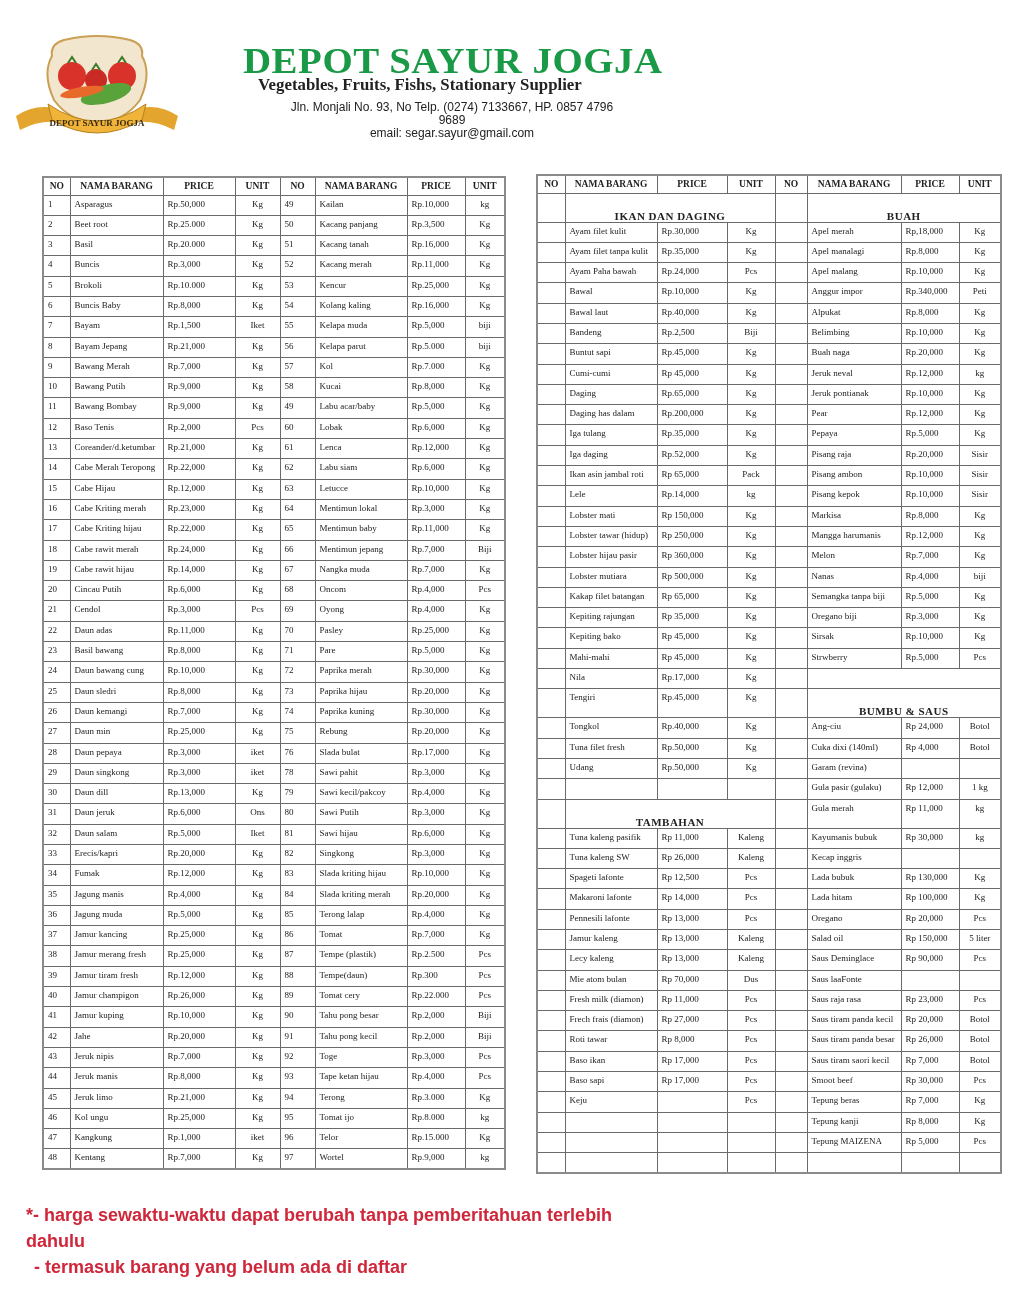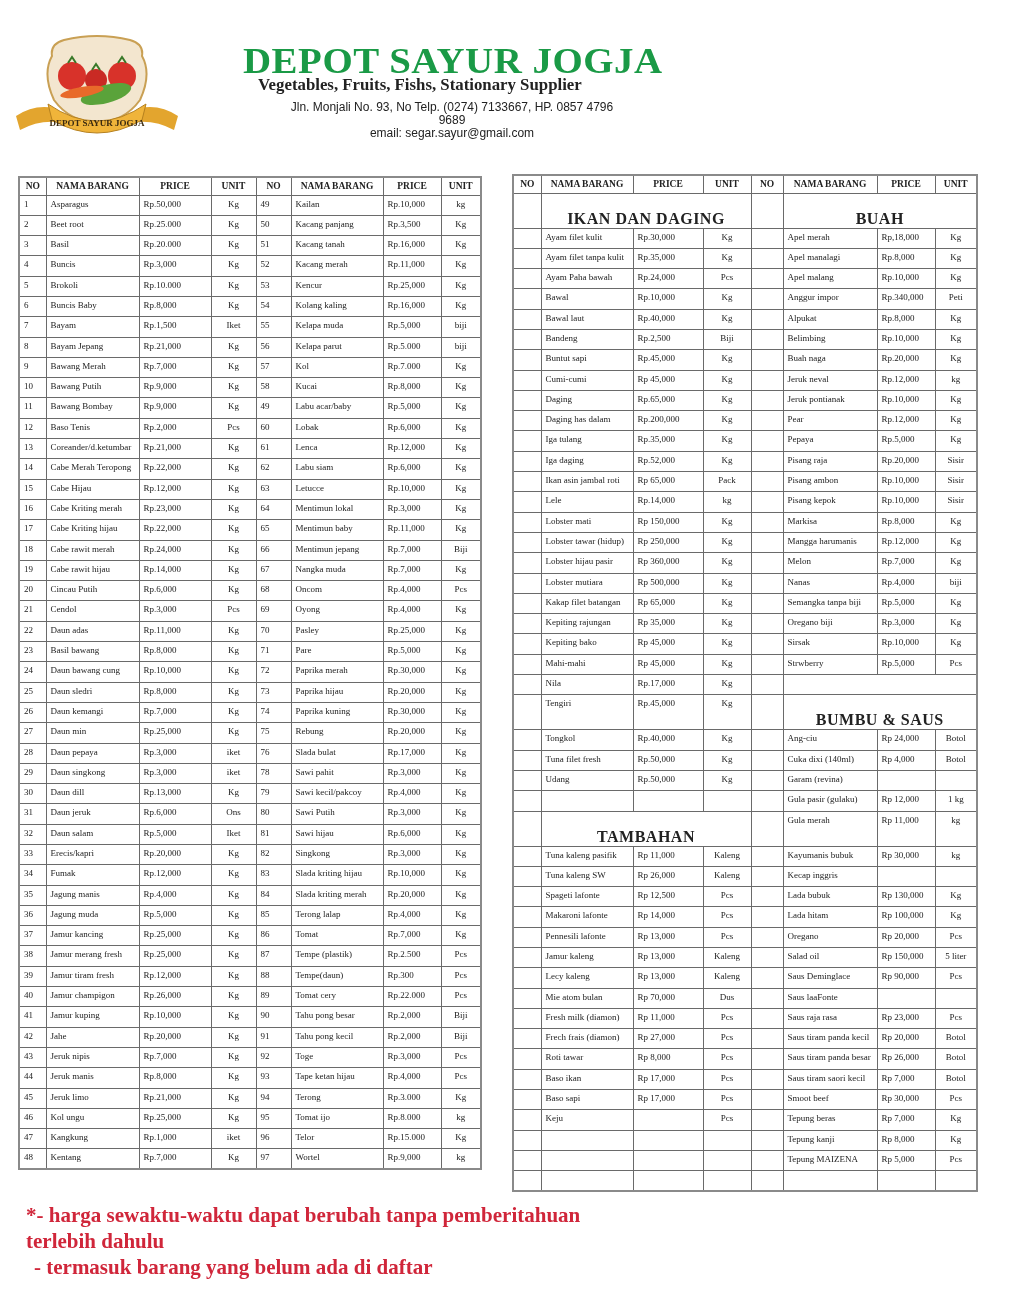--- a/index.html
+++ b/index.html
@@ -2,28 +2,28 @@
 <html><head>
 <meta charset="utf-8">
 <style>
   * { box-sizing: border-box; margin: 0; padding: 0; }
   body { width: 1024px; height: 1299px; background: #ffffff; position: relative; overflow: hidden; font-family: "Liberation Serif", "DejaVu Serif", serif; color: #222; }
   .header { position: absolute; left: 0; top: 0; width: 1024px; height: 160px; }
   .logo { position: absolute; left: 14px; top: 34px; width: 166px; height: 100px; }
   .brand-title { position: absolute; left: 243px; top: 40px; font-family: "Liberation Serif", serif; font-weight: bold; font-size: 36px; color: #1a9a46; letter-spacing: 0.5px; transform: scaleX(1.08); transform-origin: left center; }
   .brand-sub { position: absolute; left: 258px; top: 76px; font-family: "Liberation Serif", serif; font-weight: bold; font-size: 16px; color: #222; transform: scaleX(1.05); transform-origin: left center; }
   .brand-addr { position: absolute; left: 287px; top: 101px; width: 330px; text-align: center; font-family: "Liberation Sans", sans-serif; font-size: 12px; color: #222; line-height: 13px; }
-  table.pl { position: absolute; border-collapse: collapse; table-layout: fixed; font-size: 9px; }
+  table.pl { position: absolute; border-collapse: collapse; table-layout: fixed; font-size: 9px; margin-left: 24px; }
   table.pl td, table.pl th { border: 1px solid #6a6a6a; height: 20.3px; padding: 0 4px; vertical-align: top; padding-top: 3px; white-space: nowrap; overflow: hidden; }
   table.pl th { font-weight: bold; font-size: 9.5px; text-align: center; vertical-align: middle; padding-top: 0; height: 18px; }
   table.pl td.c { text-align: center; }
-  table.pl td.sec { text-align: center; font-weight: bold; font-size: 16px; letter-spacing: 0.5px; vertical-align: middle; padding-top: 16px; }
+  table.pl td.sec { text-align: center; font-weight: bold; font-size: 11px; letter-spacing: 0.5px; vertical-align: middle; padding-top: 16px; }
   #left-table { left: 18px; top: 176px; width: 462px; border: 2px solid #8a8a8a; }
   #right-table { left: 512px; top: 174px; width: 464px; border: 2px solid #8a8a8a; }
-  .note { position: absolute; left: 26px; top: 1202px; font-family: Liberation Serif, serif; font-weight: bold; font-size: 21px; color: #d0263a; line-height: 26px; width: 620px; }
+  .note { position: absolute; left: 26px; top: 1202px; font-family: Liberation Sans, sans-serif; font-weight: bold; font-size: 18px; color: #d0263a; line-height: 26px; width: 620px; }
   .note .l2 { padding-left: 8px; }
 </style>
 </head>
 <body>
 
 <div class="header">
   <svg class="logo" viewBox="0 0 166 100">
     <path d="M50 6 Q83 -2 116 6 Q130 10 128 22 Q138 40 126 66 Q110 88 83 88 Q56 88 40 66 Q28 40 38 22 Q36 10 50 6 Z" fill="#f3e6cf" stroke="#c9a054" stroke-width="2"></path>
     <circle cx="58" cy="42" r="14" fill="#d8322a"></circle>
     <circle cx="108" cy="42" r="14" fill="#d8322a"></circle>

